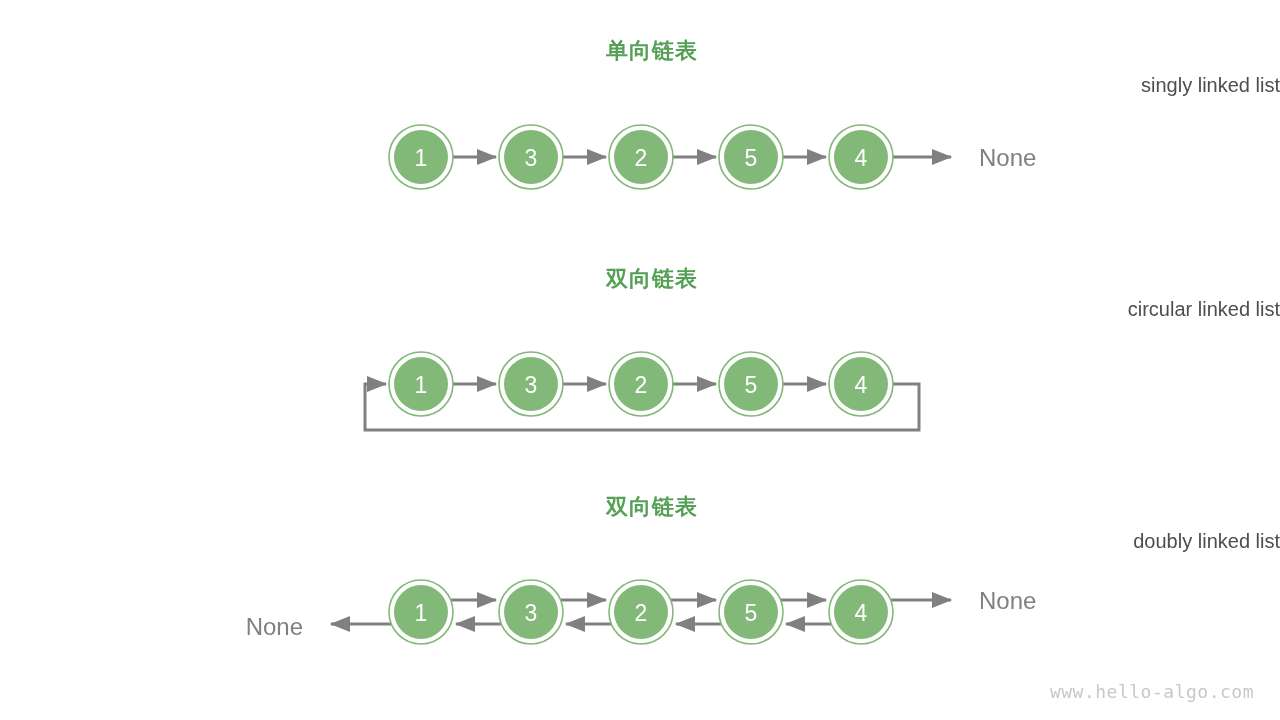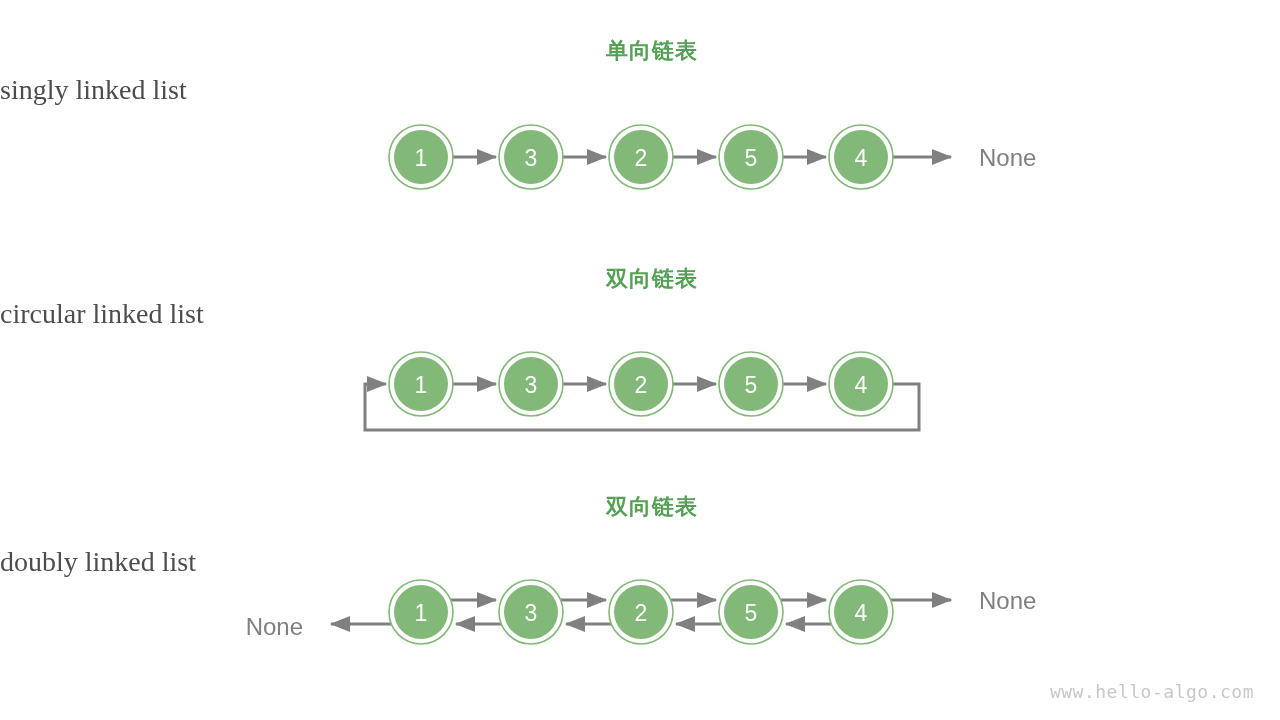--- a/index.html
+++ b/index.html
@@ -27,24 +27,24 @@
     left: 12px;
     font-family: "DejaVu Sans", sans-serif;
     font-weight: bold;
     font-size: 22px;
     color: #54a054;
     letter-spacing: 1px;
   }
   .section-sub {
     position: absolute;
     width: 100%;
-    text-align: left;
+    text-align: right;
     left: 0;
-    font-family: Liberation Serif, serif;
-    font-size: 28px;
+    font-family: Liberation Sans, sans-serif;
+    font-size: 20px;
     color: #4d4d4d;
     letter-spacing: 0px;
   }
   .watermark {
     position: absolute;
     right: 26px;
     bottom: 18px;
     font-family: "DejaVu Sans Mono", monospace;
     font-size: 18px;
     color: #c8c8c8;
@@ -83,21 +83,21 @@
 </head>
 <body>
 
 <div class="section-title" style="top:36px;">单向链表</div>
 <div class="section-sub" style="top:74px;">singly linked list</div>
 
 <div class="section-title" style="top:264px;">双向链表</div>
 <div class="section-sub" style="top:298px;">circular linked list</div>
 
 <div class="section-title" style="top:492px;">双向链表</div>
-<div class="section-sub" style="top:546px;">doubly linked list</div>
+<div class="section-sub" style="top:530px;">doubly linked list</div>
 
 <svg class="canvas" viewBox="0 0 1280 720" xmlns="http://www.w3.org/2000/svg">
   <defs>
     <marker id="arrowhead" markerWidth="7" markerHeight="6" refX="6.4" refY="3" orient="auto" markerUnits="strokeWidth">
       <path d="M0,0.3 L6.8,3 L0,5.7 Z" fill="#808080"></path>
     </marker>
   </defs>
   <g>
       <g>
         <g>

